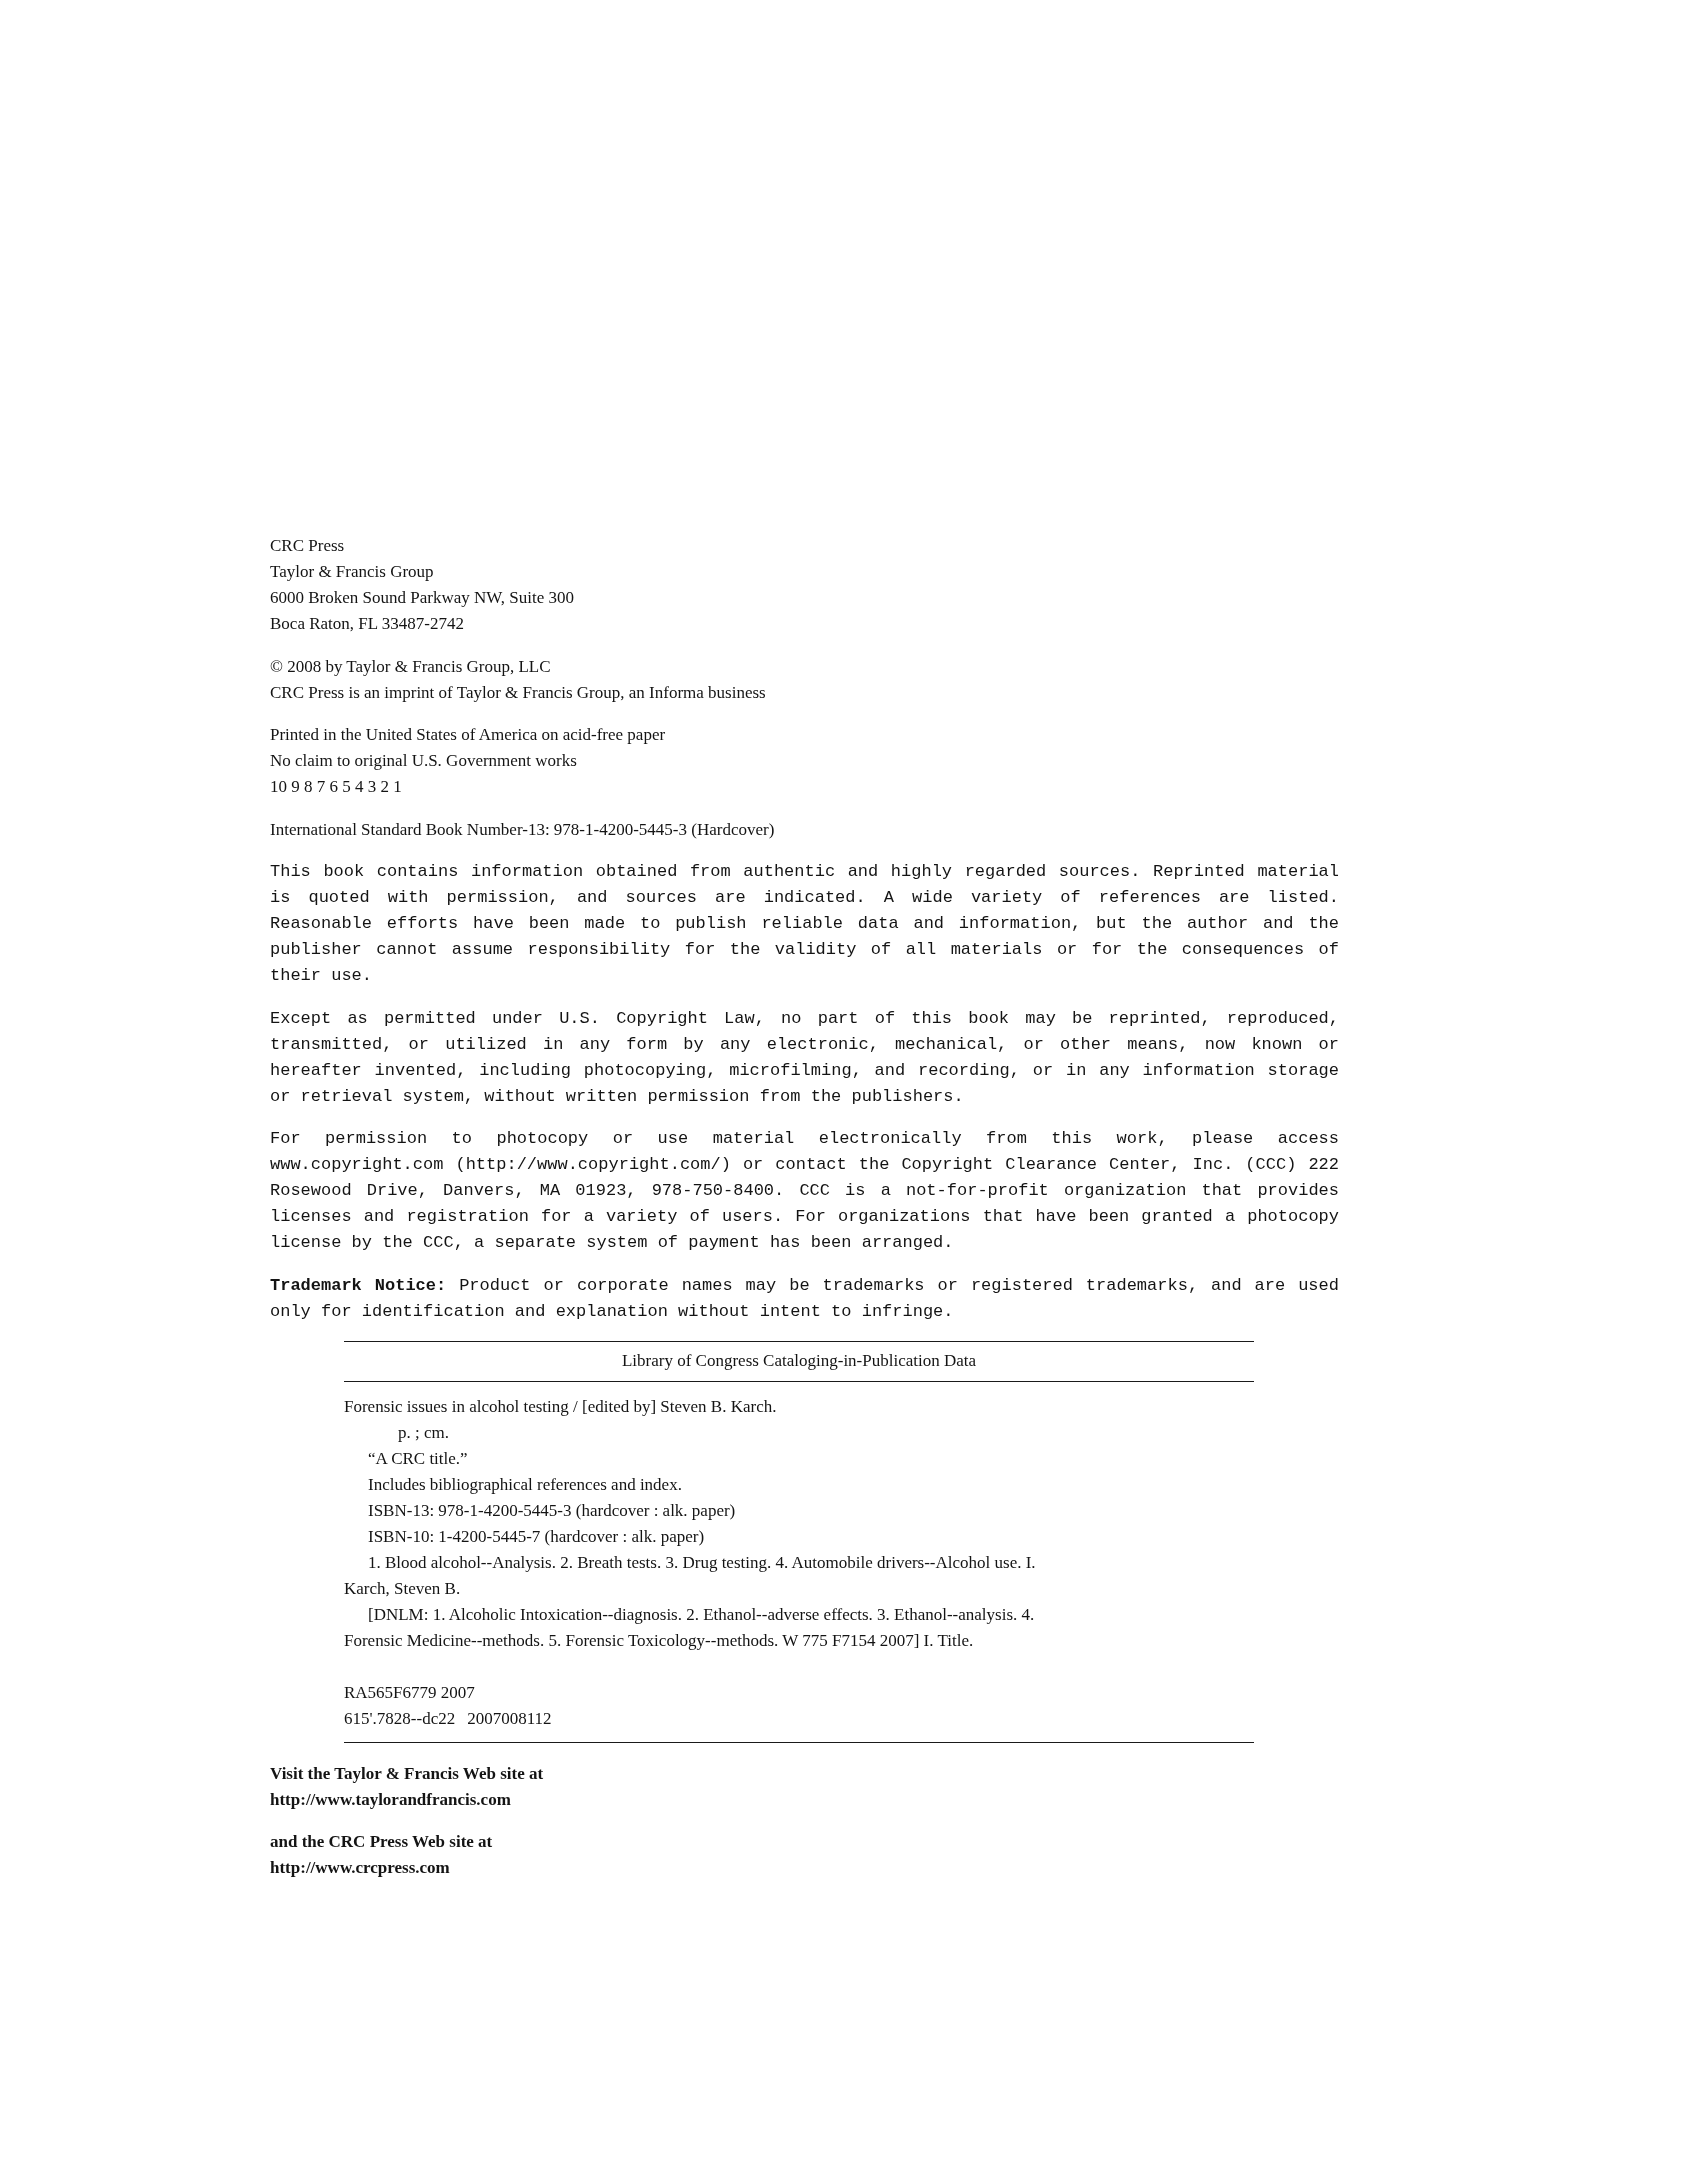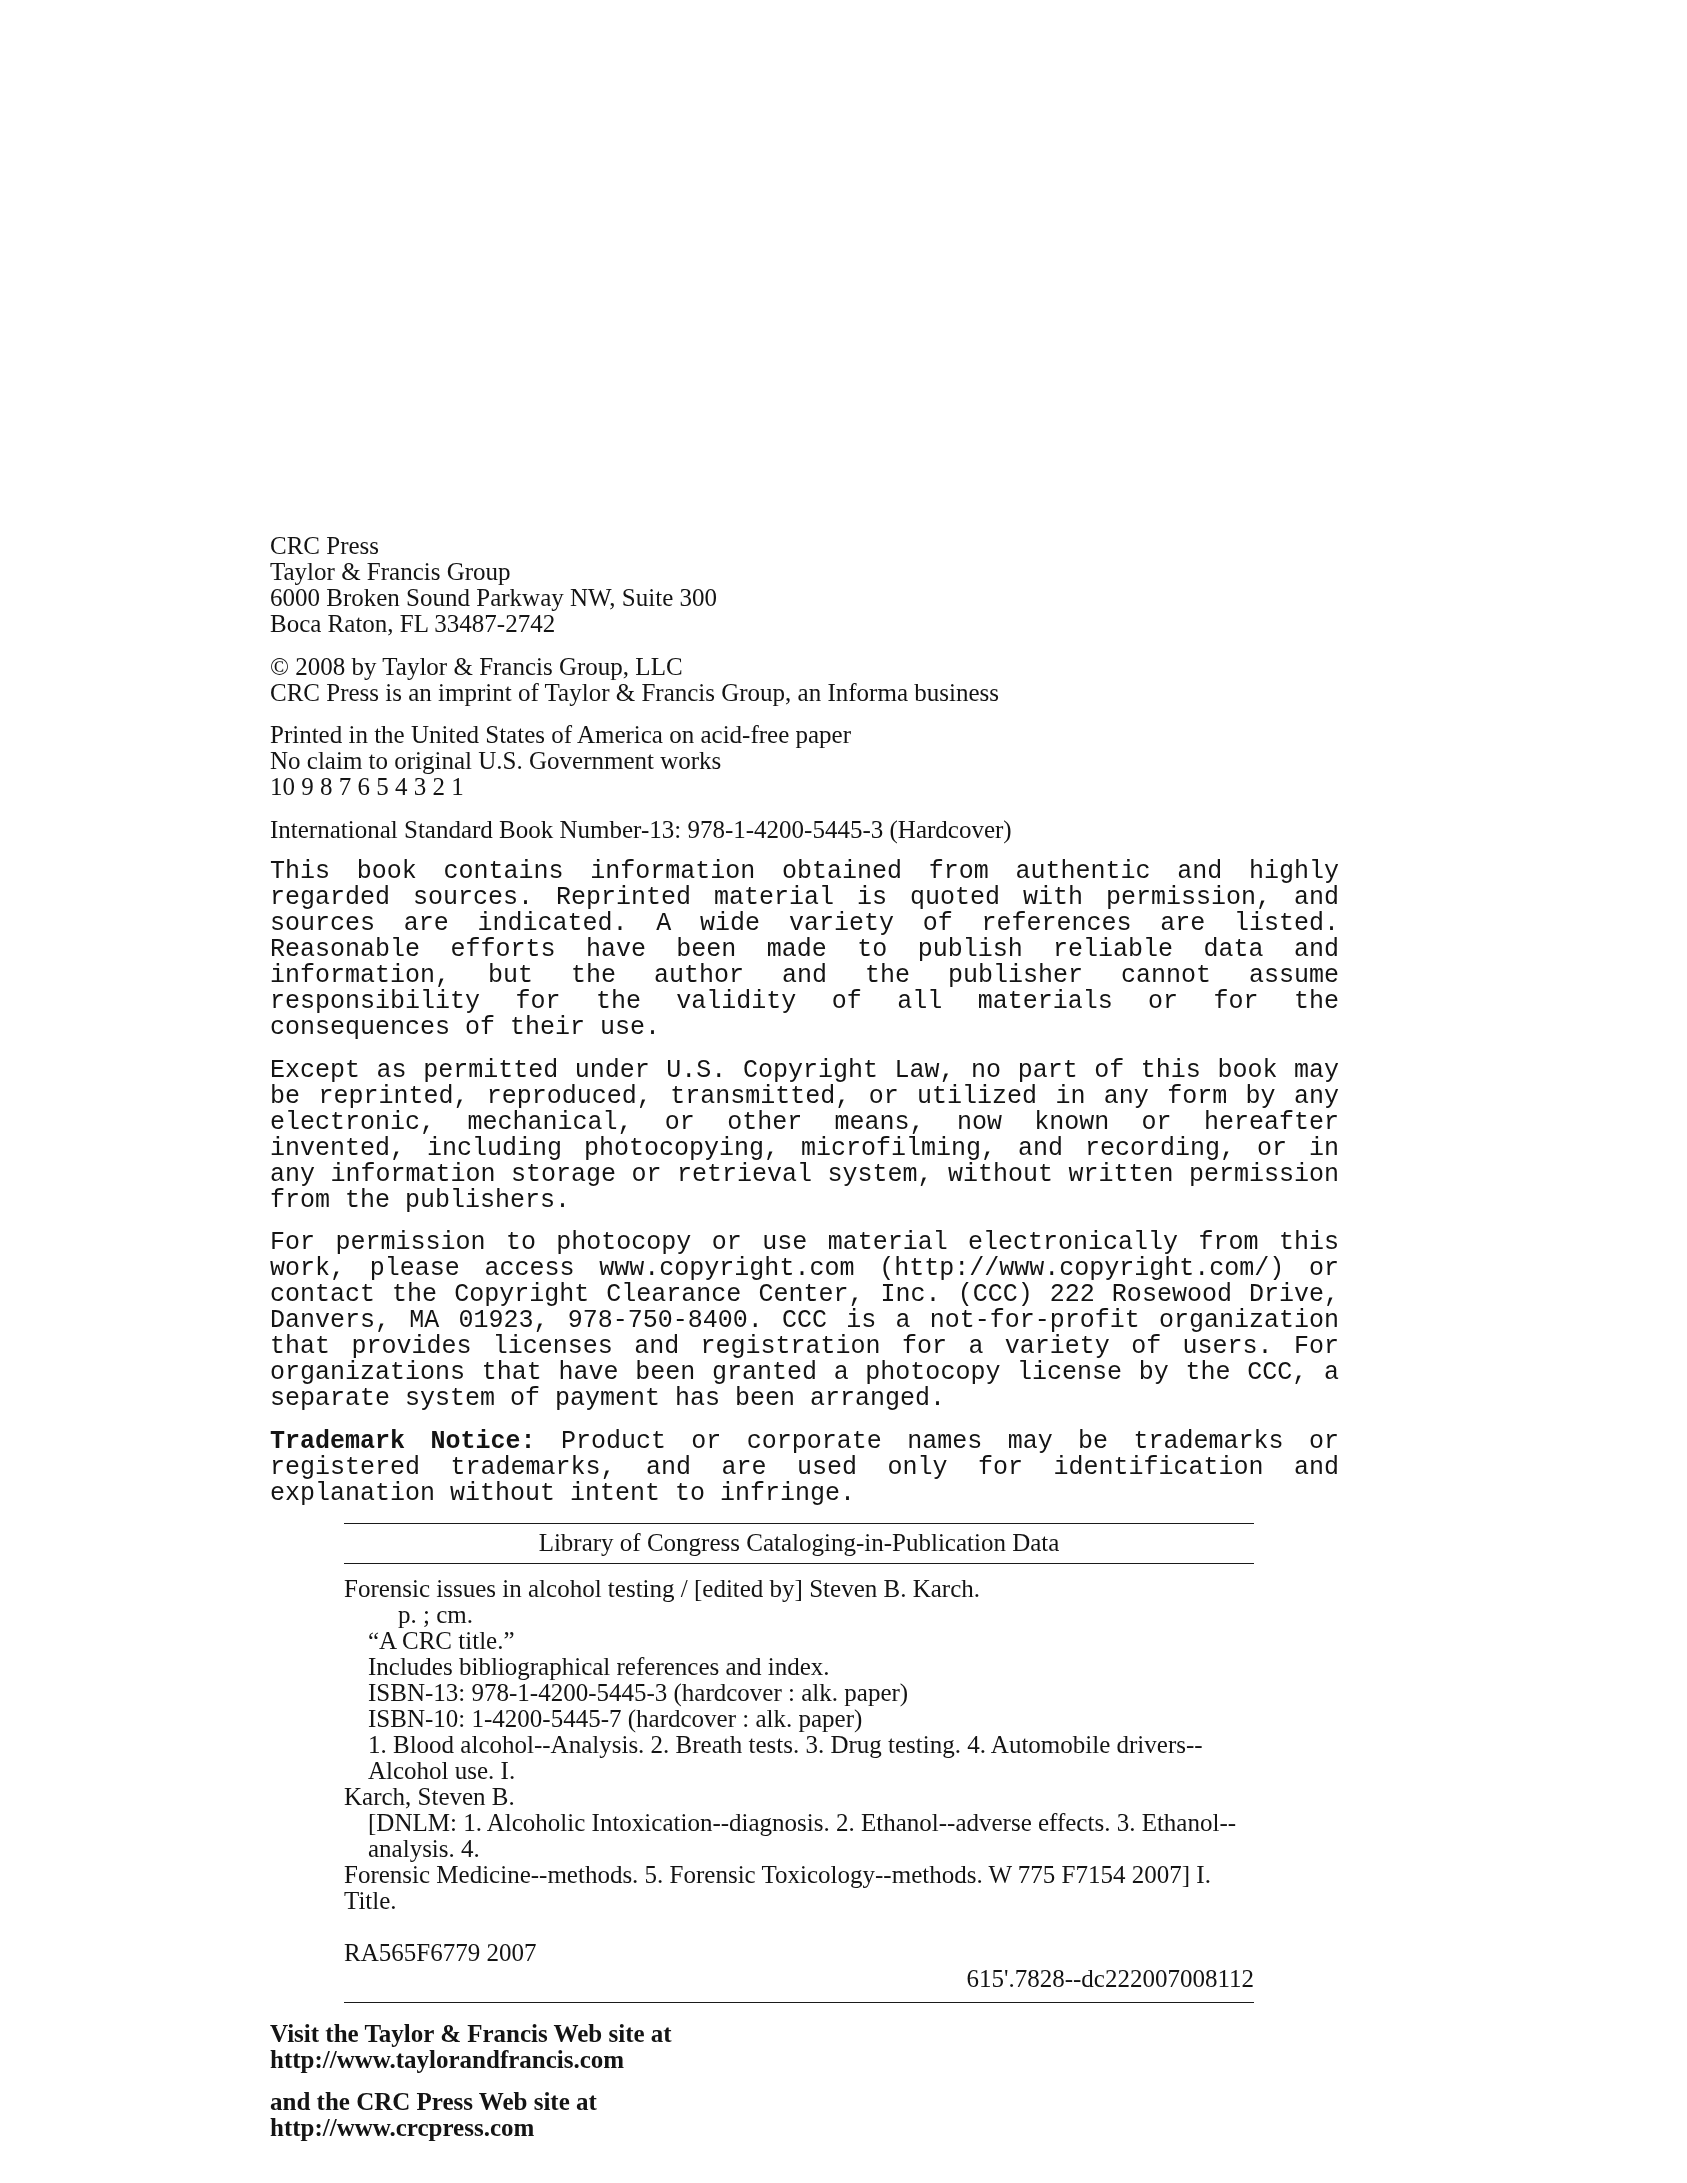--- a/index.html
+++ b/index.html
@@ -3,42 +3,42 @@
 <meta charset="utf-8">
 <style>
   html, body { margin: 0; padding: 0; background: #ffffff; }
   .page {
     position: relative;
     width: 1687px;
     height: 2183px;
     background: #ffffff;
     color: #141414;
     font-family: "Liberation Serif", "DejaVu Serif", serif;
-    font-size: 25px;
+    font-size: 17px;
     line-height: 26px;
   }
   .content {
     position: absolute;
     left: 270px;
     top: 533px;
     width: 1069px;
   }
   .block { margin-bottom: 16.5px; }
   p.just { text-align: justify; margin: 0 0 16.5px 0; font-family: Liberation Mono, monospace; }
   .b { font-weight: bold; }
 
   .loc { margin: 2.6px 85px 0 74px; }
   .rule { border-top: 1.3px solid #1a1a1a; height: 0; }
   .loc-title { text-align: center; font-weight: normal; padding: 6px 0 7.3px 0; }
   .loc-entry { padding-top: 12px; }
   .ind0 { padding-left: 0; }
   .ind1 { padding-left: 24px; }
   .ind2 { padding-left: 54px; }
   .loc-call { margin-top: 26px; }
-  .loc-dewey-row { display: flex; justify-content: flex-end; }
+  .loc-dewey-row { display: flex; justify-content: flex-start; gap: 12px; }
   .rule-bottom { margin-top: 9.3px; }
 
   .footer { margin-top: 18px; }
   .footer-gap { height: 16px; }
 </style>
 </head>
 <body>
 
 <div class="page">
   <div class="content">

